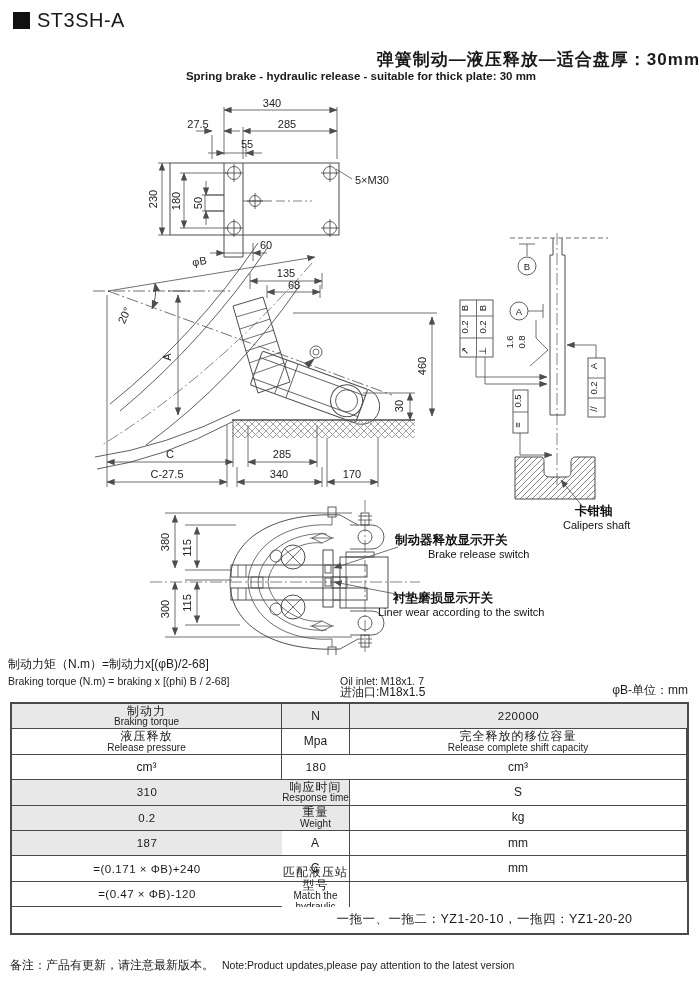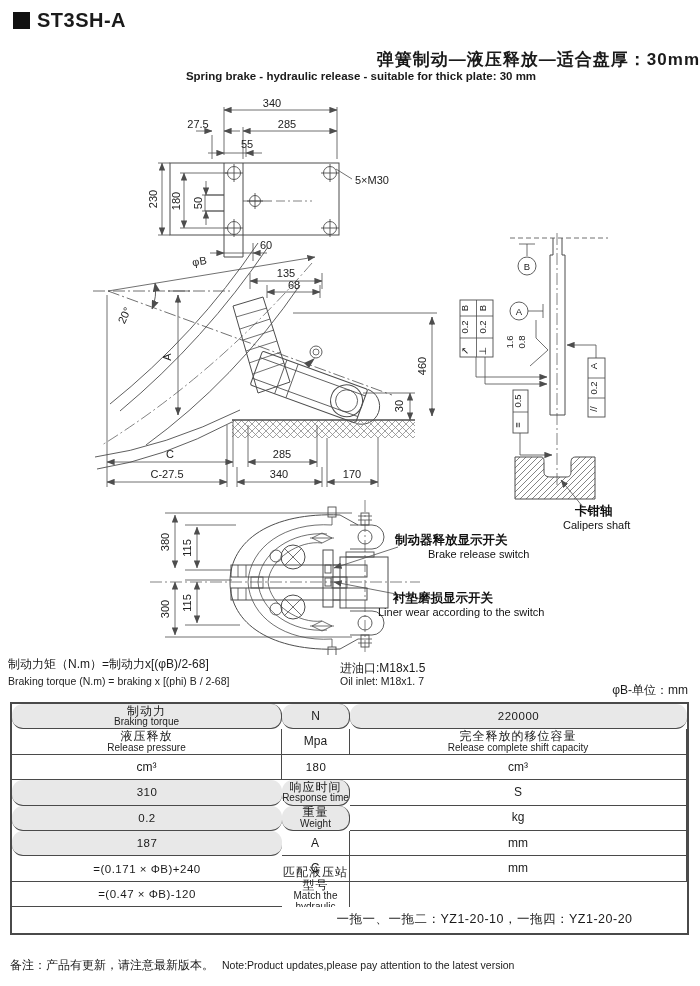--- a/index.html
+++ b/index.html
@@ -1,41 +1,41 @@
 <!DOCTYPE html>
 <html><head>
 <meta charset="utf-8">
 <style>
   html,body{margin:0;padding:0;background:#fff;}
   .page{position:relative;width:700px;height:986px;background:#fff;overflow:hidden;
         font-family:"Liberation Sans",sans-serif;color:#1a1a1a;border-bottom:1px solid #999;}
   
   .hdr{position:absolute;left:13px;top:9px;display:flex;align-items:center;gap:7px;}
   .hdr .sq{width:17px;height:17px;background:#111;}
-  .hdr .model{font-size:20px;font-weight:bold;letter-spacing:.5px;}
+  .hdr .model{font-size:20px;font-weight:normal;letter-spacing:.5px;}
   .title-cn{position:absolute;left:0;top:48px;width:100%;text-align:right;font-size:17px;font-weight:bold;letter-spacing:1px;}
   .title-en{position:absolute;left:0;top:70px;width:100%;text-align:center;font-size:11.5px;font-weight:bold;padding-left:11px;}
   
   .draw{position:absolute;left:0;top:95px;}
   .draw text{font-family:"Liberation Sans",sans-serif;font-size:11px;fill:#222;}
   .draw text.sm{font-size:9.5px;}
   .draw text.cjk{font-size:12.5px;font-weight:bold;fill:#111;}
   .draw text.en{font-size:11px;font-weight:normal;fill:#111;}
   
   .note{position:absolute;font-size:12px;}
   .note.small{font-size:10.5px;color:#222;}
   
   .spec-table{position:absolute;left:10px;top:702px;width:679px;border:2px solid #4a4a4a;
               display:grid;grid-template-columns:270px 68px 1fr;grid-auto-rows:25.4px;box-sizing:border-box;}
   .cell{border-right:1px solid #4a4a4a;border-bottom:1px solid #4a4a4a;
         display:flex;flex-direction:column;justify-content:center;align-items:center;
         text-align:center;line-height:1.05;background:#fff;}
   .cell.last-col{border-right:none;}
   .cell.last-row{border-bottom:none;text-align:center;}
-  .cell.g{background:#e8e8e8;border-radius:11px;}
+  .cell.g{background:#e8e8e8;}
   .cell .cn{font-size:12px;letter-spacing:1px;}
   .cell .en{font-size:10px;color:#222;}
   .cell .unit{font-size:12px;}
   .cell .val{font-size:11.5px;letter-spacing:.5px;}
   .cell.merged{grid-column:2/4;font-size:12.5px;letter-spacing:.5px;}
   
   .footer{position:absolute;left:10px;top:957px;font-size:12px;}
   .footer .en{font-size:10.5px;margin-left:8px;}
 </style>
 </head>
@@ -289,21 +289,21 @@
         <text class="cjk" x="395" y="449">制动器释放显示开关</text>
         <text class="en" x="428" y="463">Brake release switch</text>
         <text class="cjk" x="393" y="507">衬垫磨损显示开关</text>
         <text class="en" x="378" y="521">Liner wear according to the switch</text>
       </g>
     </g>
   </svg>
 
   <div class="note" style="left:8px;top:656px;">制动力矩（N.m）=制动力x[(φB)/2-68]</div>
   <div class="note small" style="left:8px;top:675px;">Braking torque (N.m) = braking x [(phi) B / 2-68]</div>
-  <div class="note" style="left:340px;top:660px;">进油口:M18x1.5</div>
+  <div class="note" style="left:340px;top:684px;">进油口:M18x1.5</div>
   <div class="note small" style="left:340px;top:675px;">Oil inlet: M18x1. 7</div>
   <div class="note" style="right:12px;top:682px;">φB-单位：mm</div>
 
   <div class="spec-table">
     <div class="cell g">
         <span class="cn">制动力</span>
         <span class="en">Braking torque</span>
       </div>
     <div class="cell g">
         <span class="unit">N</span>

